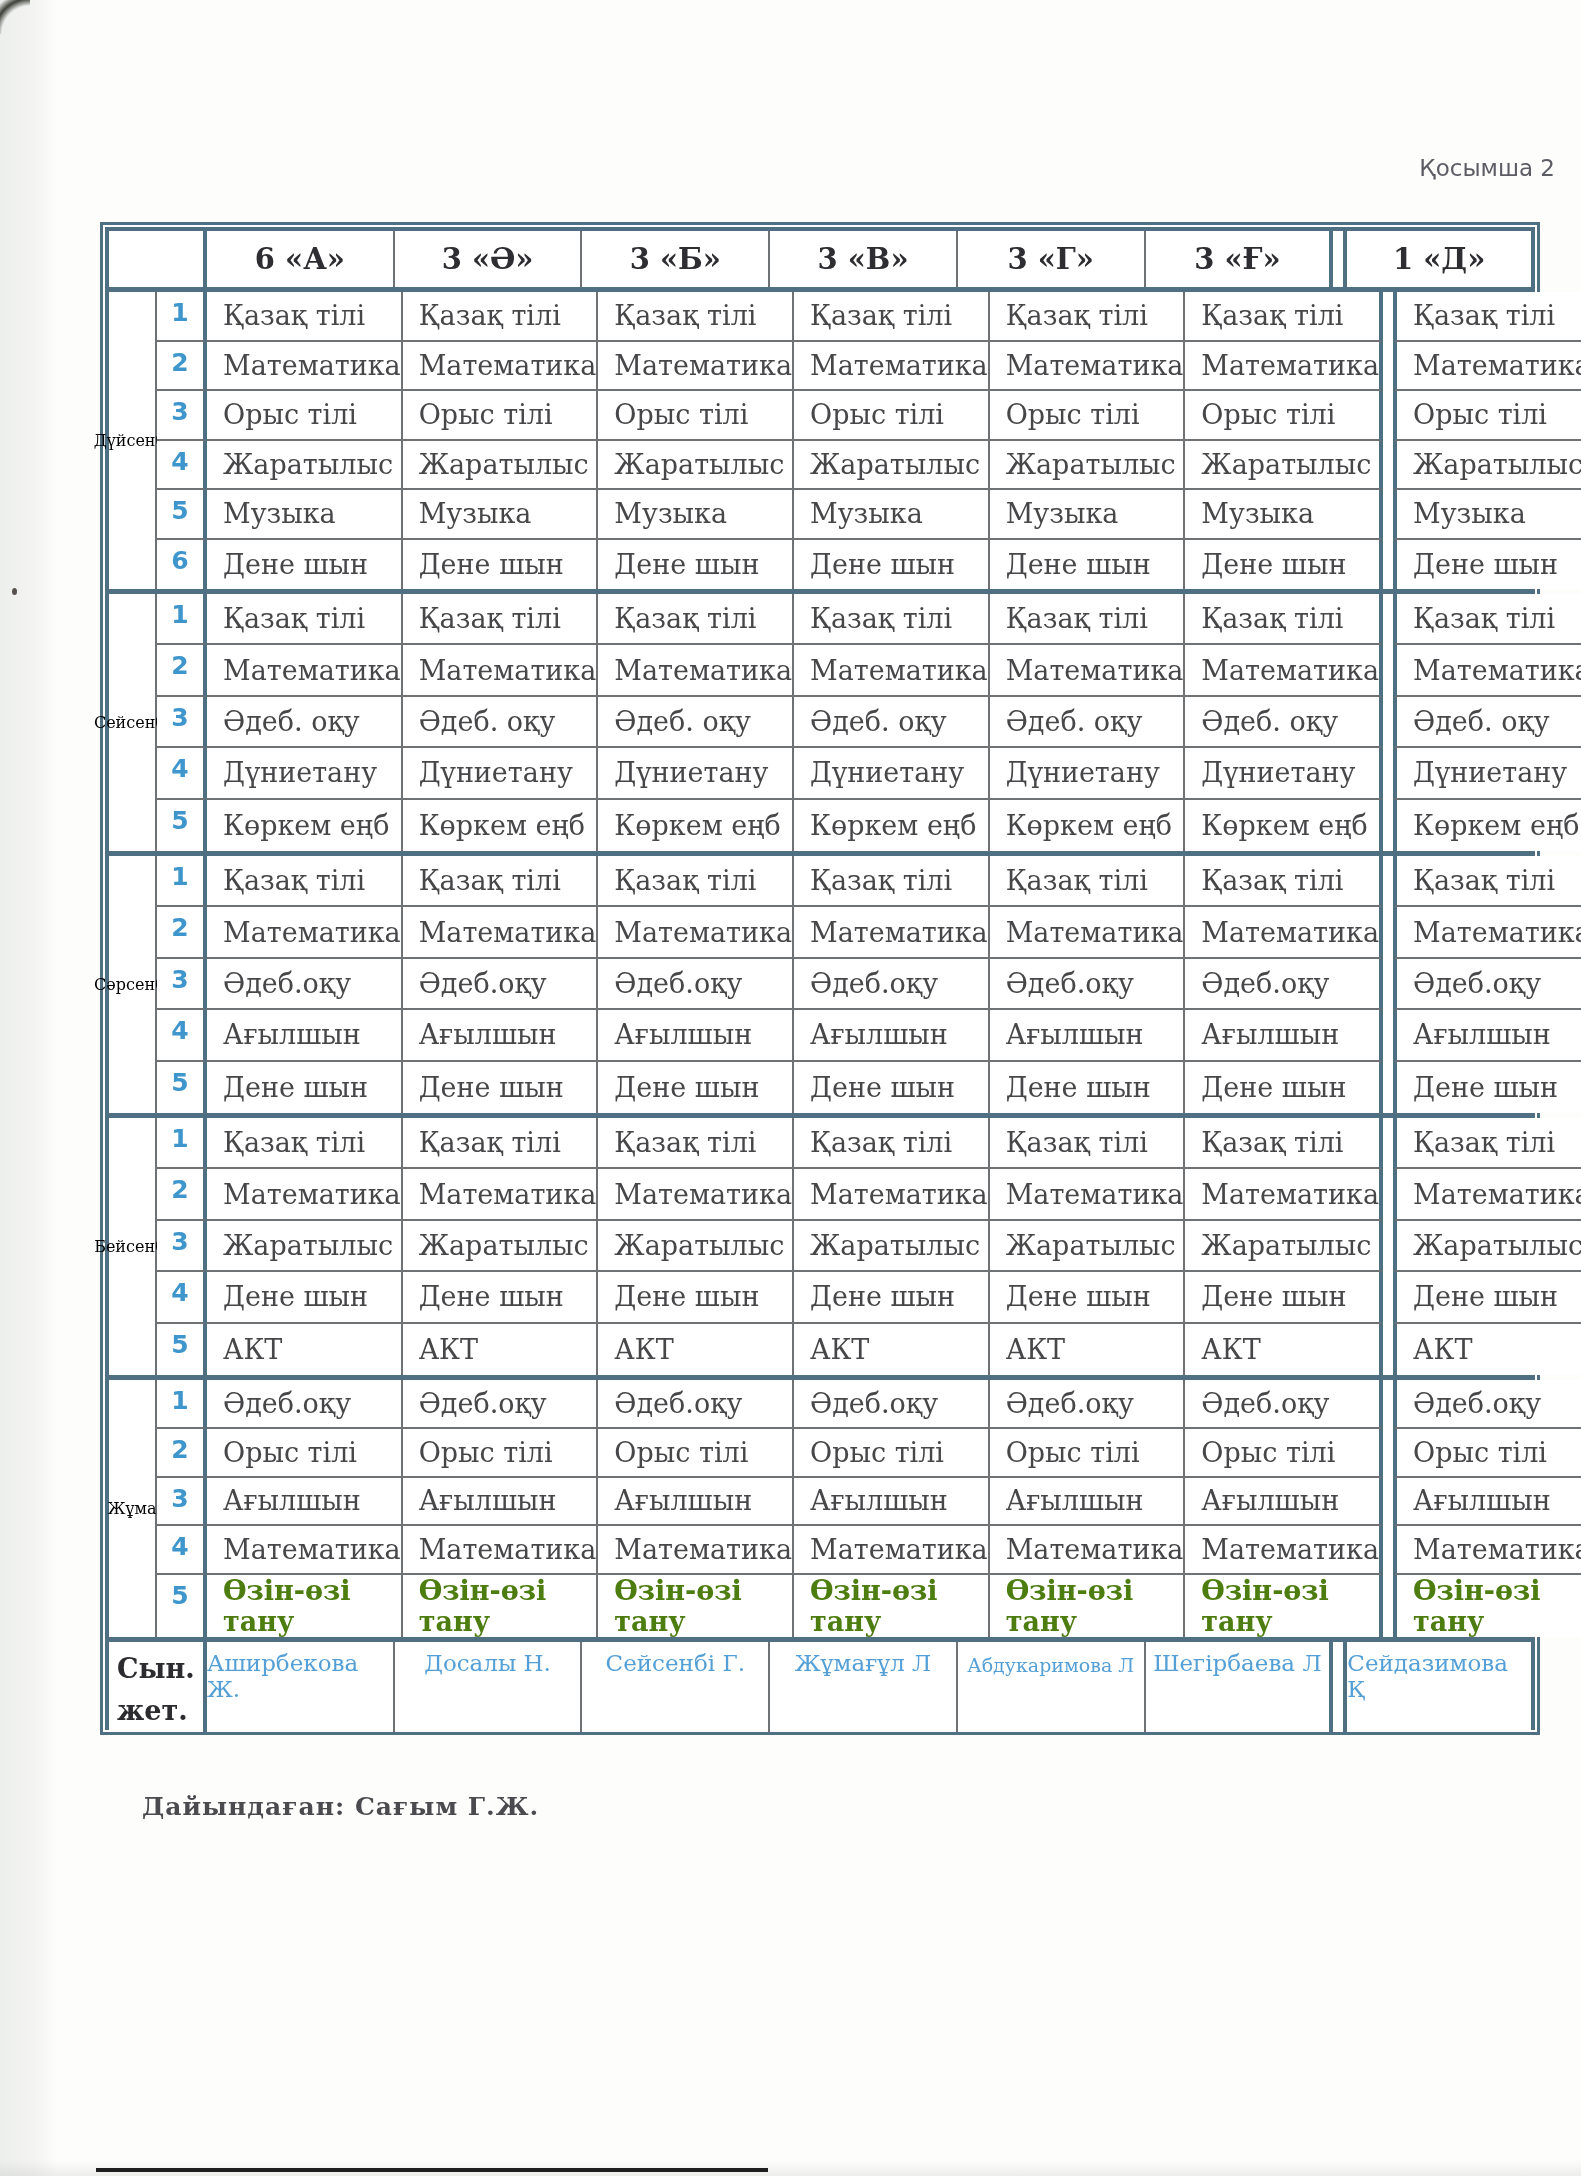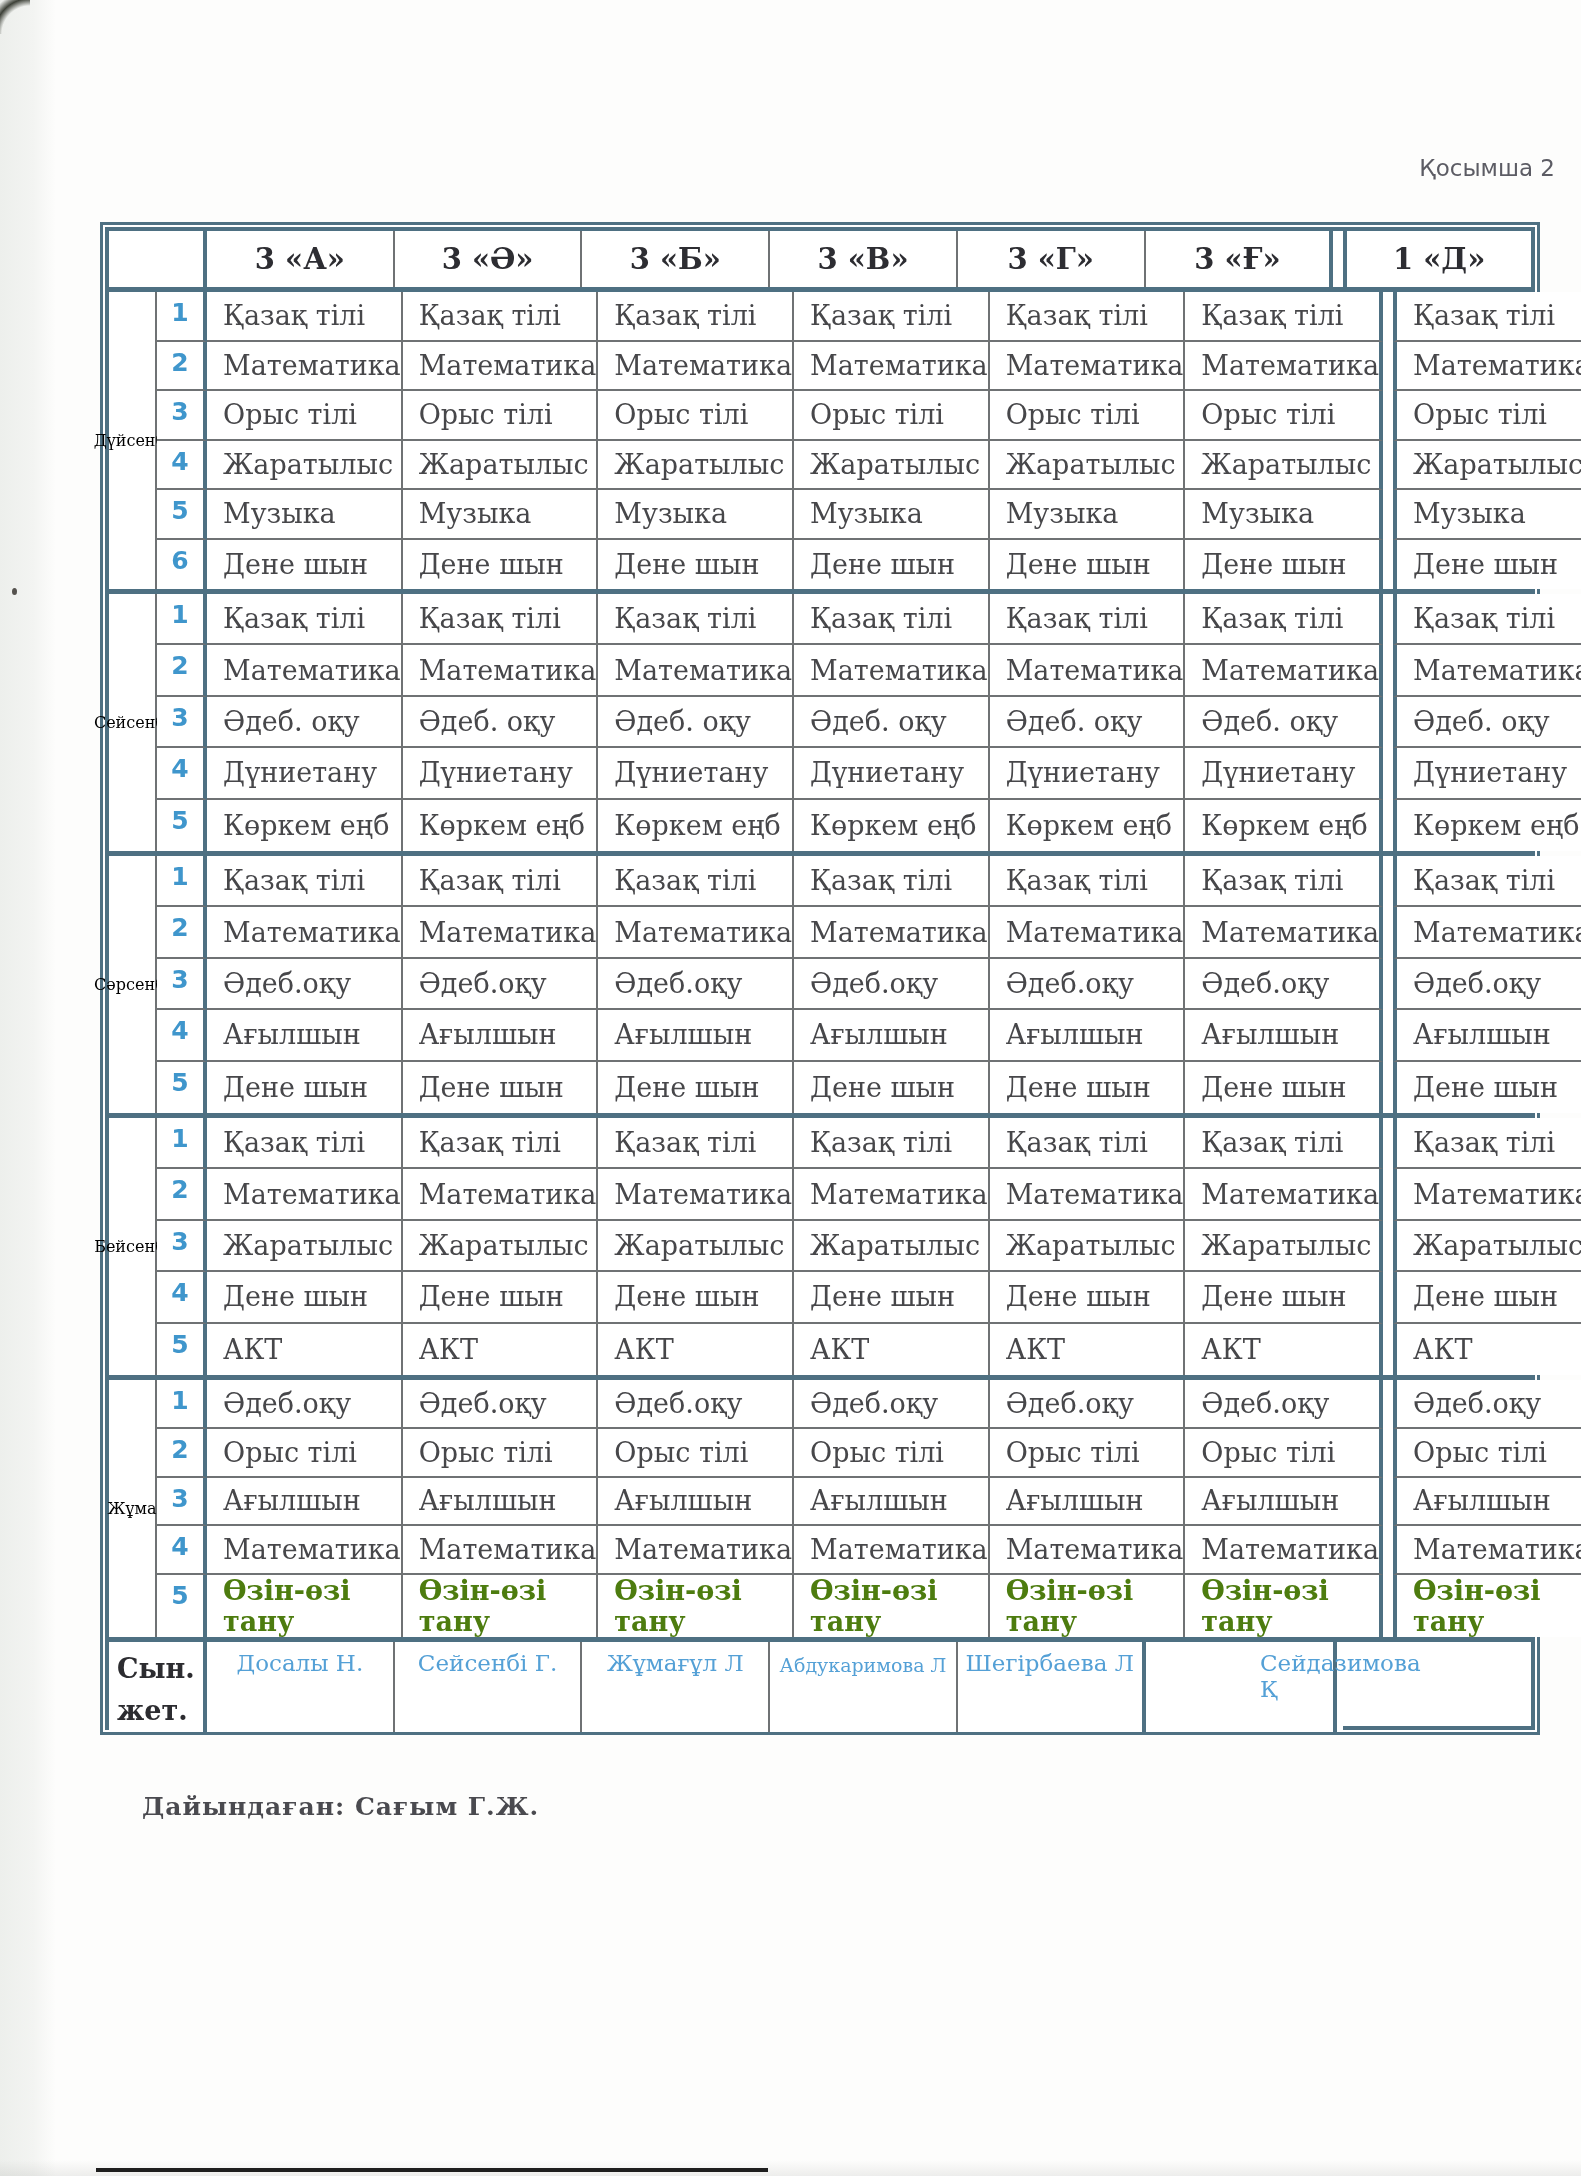--- a/index.html
+++ b/index.html
@@ -74,21 +74,21 @@
 <div class="scan-bottom-line"></div>
 <div class="scan-speck"></div>
 <div class="scan-tick"></div>
 
 <div class="annotation">Қосымша 2</div>
 
 <div class="table-outer">
   <div class="table-inner">
       <div class="grid-row header-row">
         <div class="cell corner-cell slate-r"></div>
-        <div class="cell class-header-cell thin-r">3 «А»</div>
+        <div class="cell class-header-cell thin-r">6 «А»</div>
         <div class="cell class-header-cell thin-r">3 «Ә»</div>
         <div class="cell class-header-cell thin-r">3 «Б»</div>
         <div class="cell class-header-cell thin-r">3 «В»</div>
         <div class="cell class-header-cell thin-r">3 «Г»</div>
         <div class="cell class-header-cell slate-r">3 «Ғ»</div>
         <div class="cell spacer"></div>
         <div class="cell class-header-cell slate-l">1 «Д»</div>
       </div>
       <div class="day-block" style="height: 302px; grid-template-rows: repeat(6, 1fr);">
         <div class="cell day-cell thin-r" style="grid-row: 1 / span 6;">
@@ -326,20 +326,21 @@
         <div class="cell subject-cell thin-r highlight" style="grid-area: 5 / 6;">Өзін-өзі тану</div>
         <div class="cell subject-cell thin-r highlight" style="grid-area: 5 / 7;">Өзін-өзі тану</div>
         <div class="cell subject-cell slate-r highlight" style="grid-area: 5 / 8;">Өзін-өзі тану</div>
         <div class="cell subject-cell slate-l highlight" style="grid-area: 5 / 10;">Өзін-өзі тану</div>
       </div>
       <div class="grid-row teacher-row">
         <div class="cell teacher-label-cell slate-r">
           <div class="">Сын.</div>
           <div class="">жет.</div>
         </div>
+        <div class="cell teacher-cell thin-r">Аширбекова Ж.</div>
         <div class="cell teacher-cell thin-r">Досалы Н.</div>
         <div class="cell teacher-cell thin-r">Сейсенбі  Г.</div>
         <div class="cell teacher-cell thin-r">Жұмағұл Л</div>
         <div class="cell teacher-cell thin-r small">Абдукаримова Л</div>
         <div class="cell teacher-cell slate-r">Шегірбаева Л</div>
         <div class="cell spacer"></div>
         <div class="cell teacher-cell slate-l">Сейдазимова Қ</div>
       </div>
     </div>
 </div>

